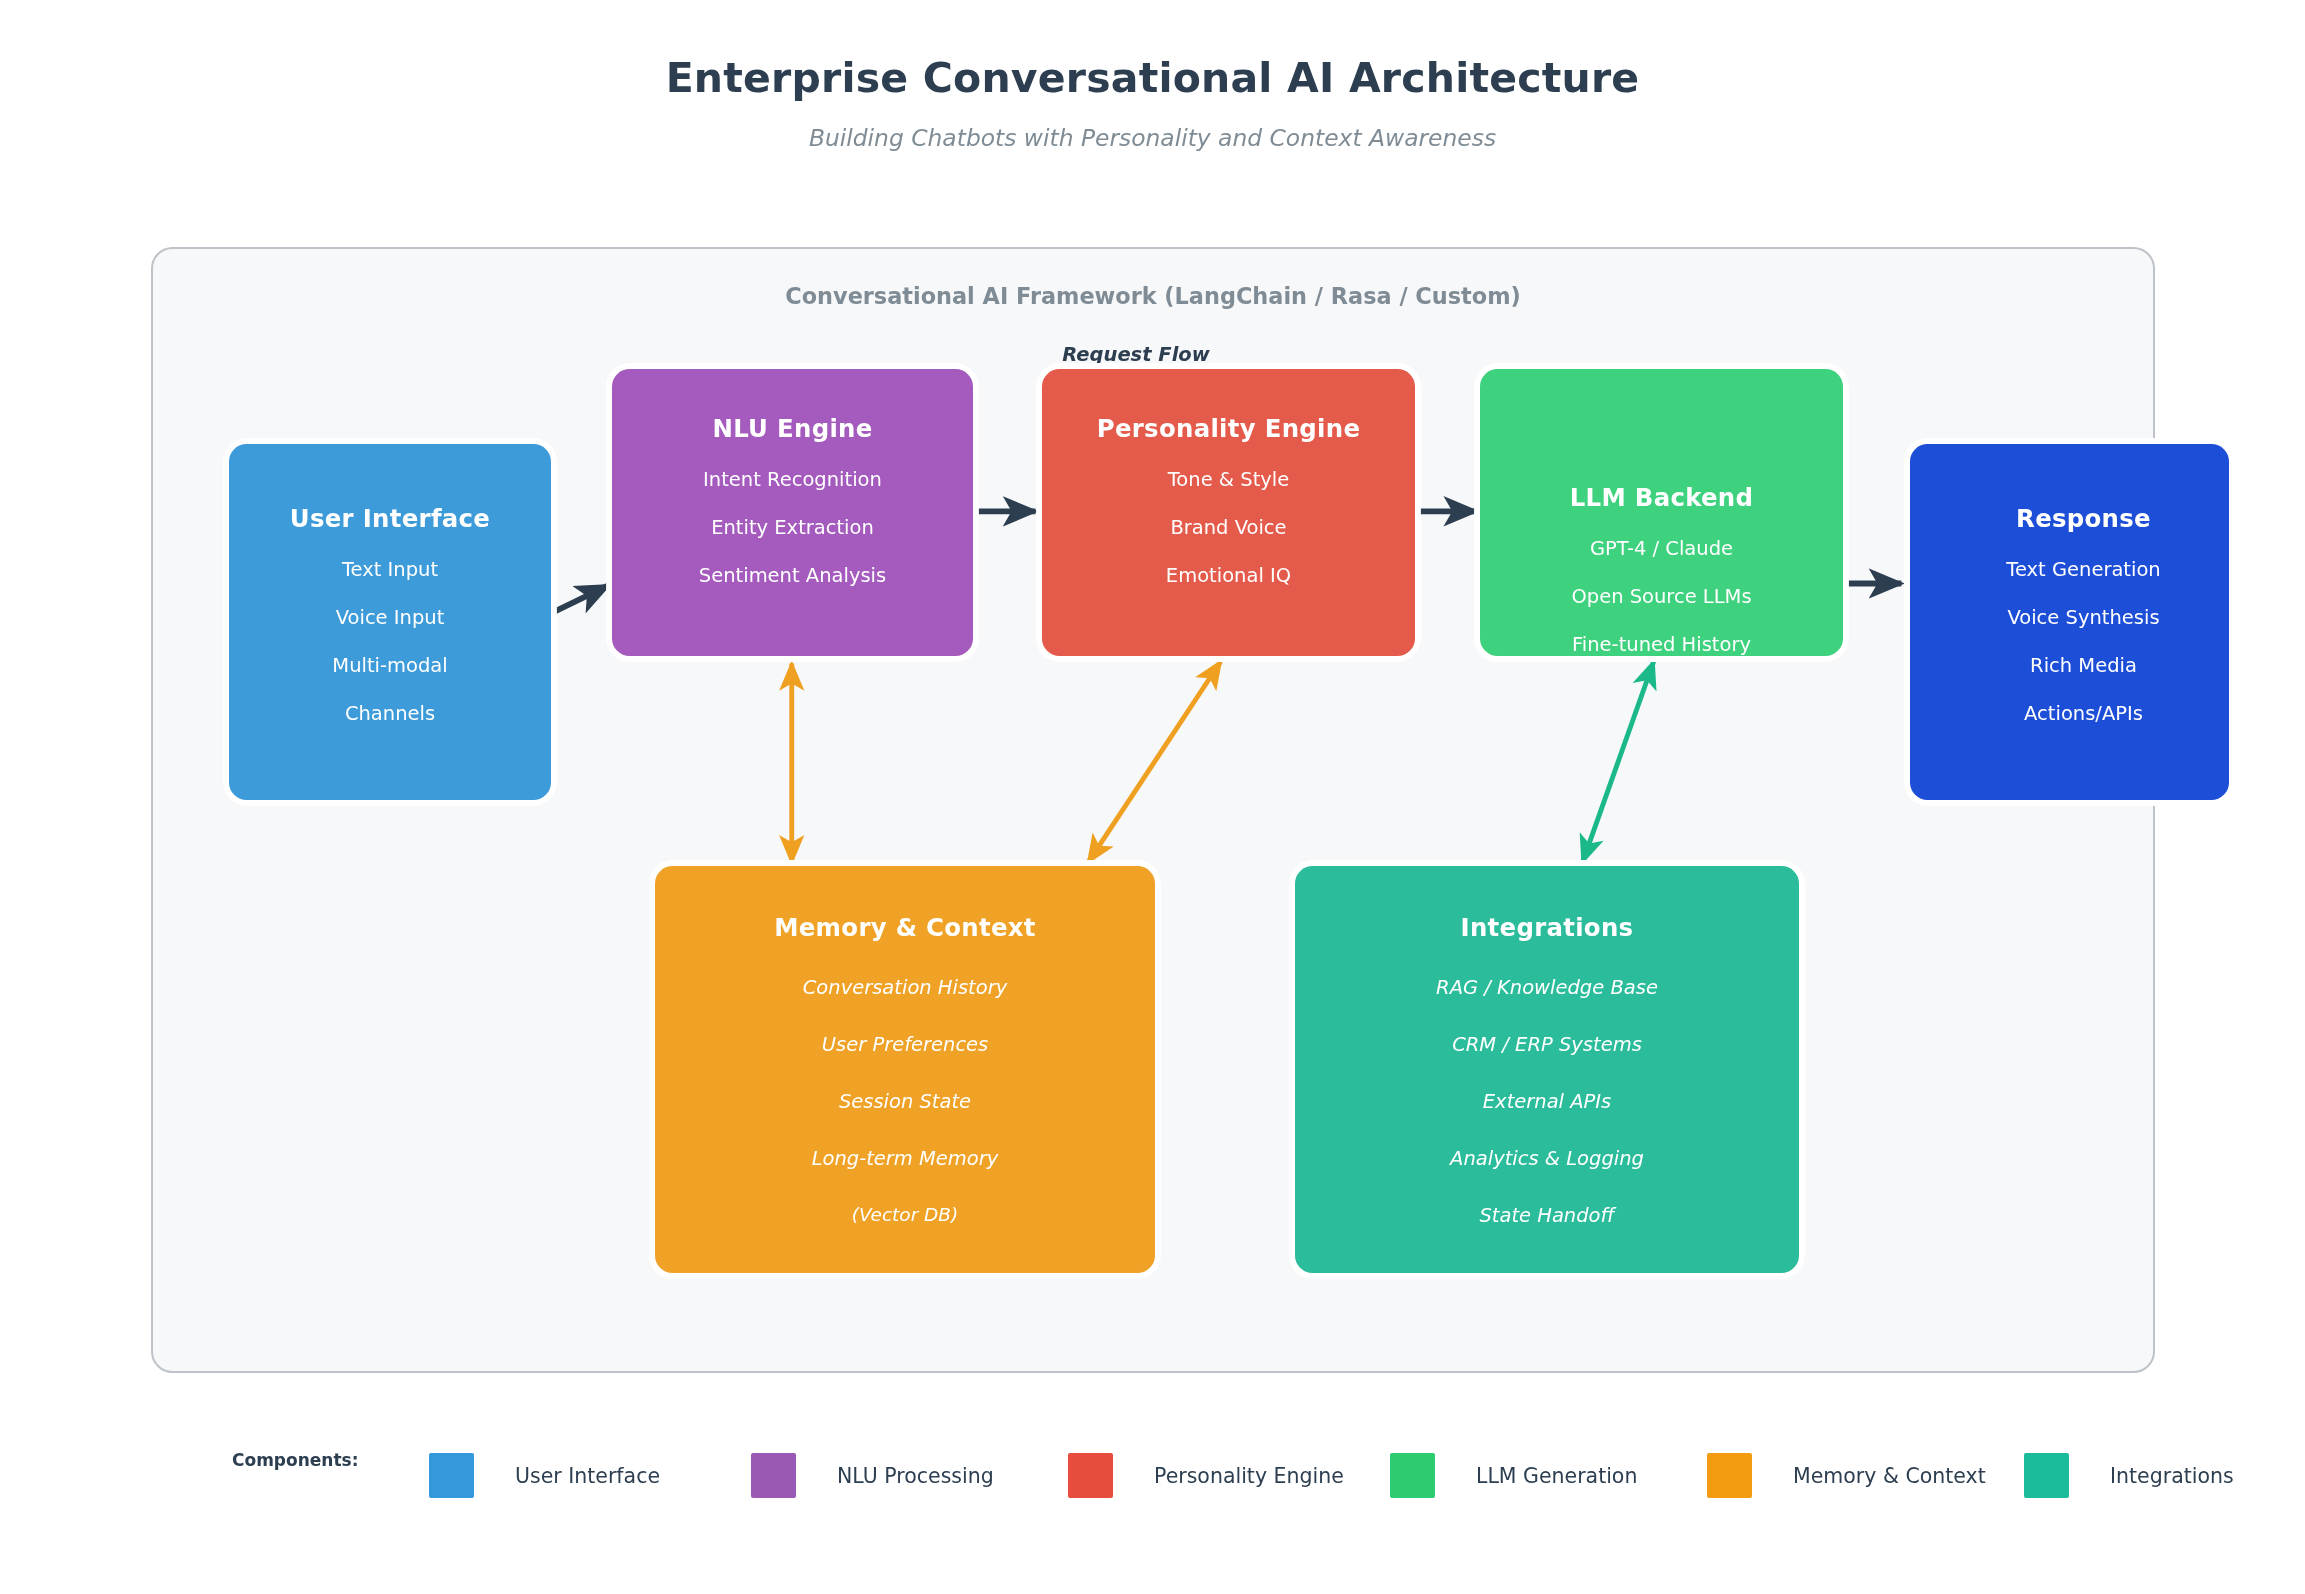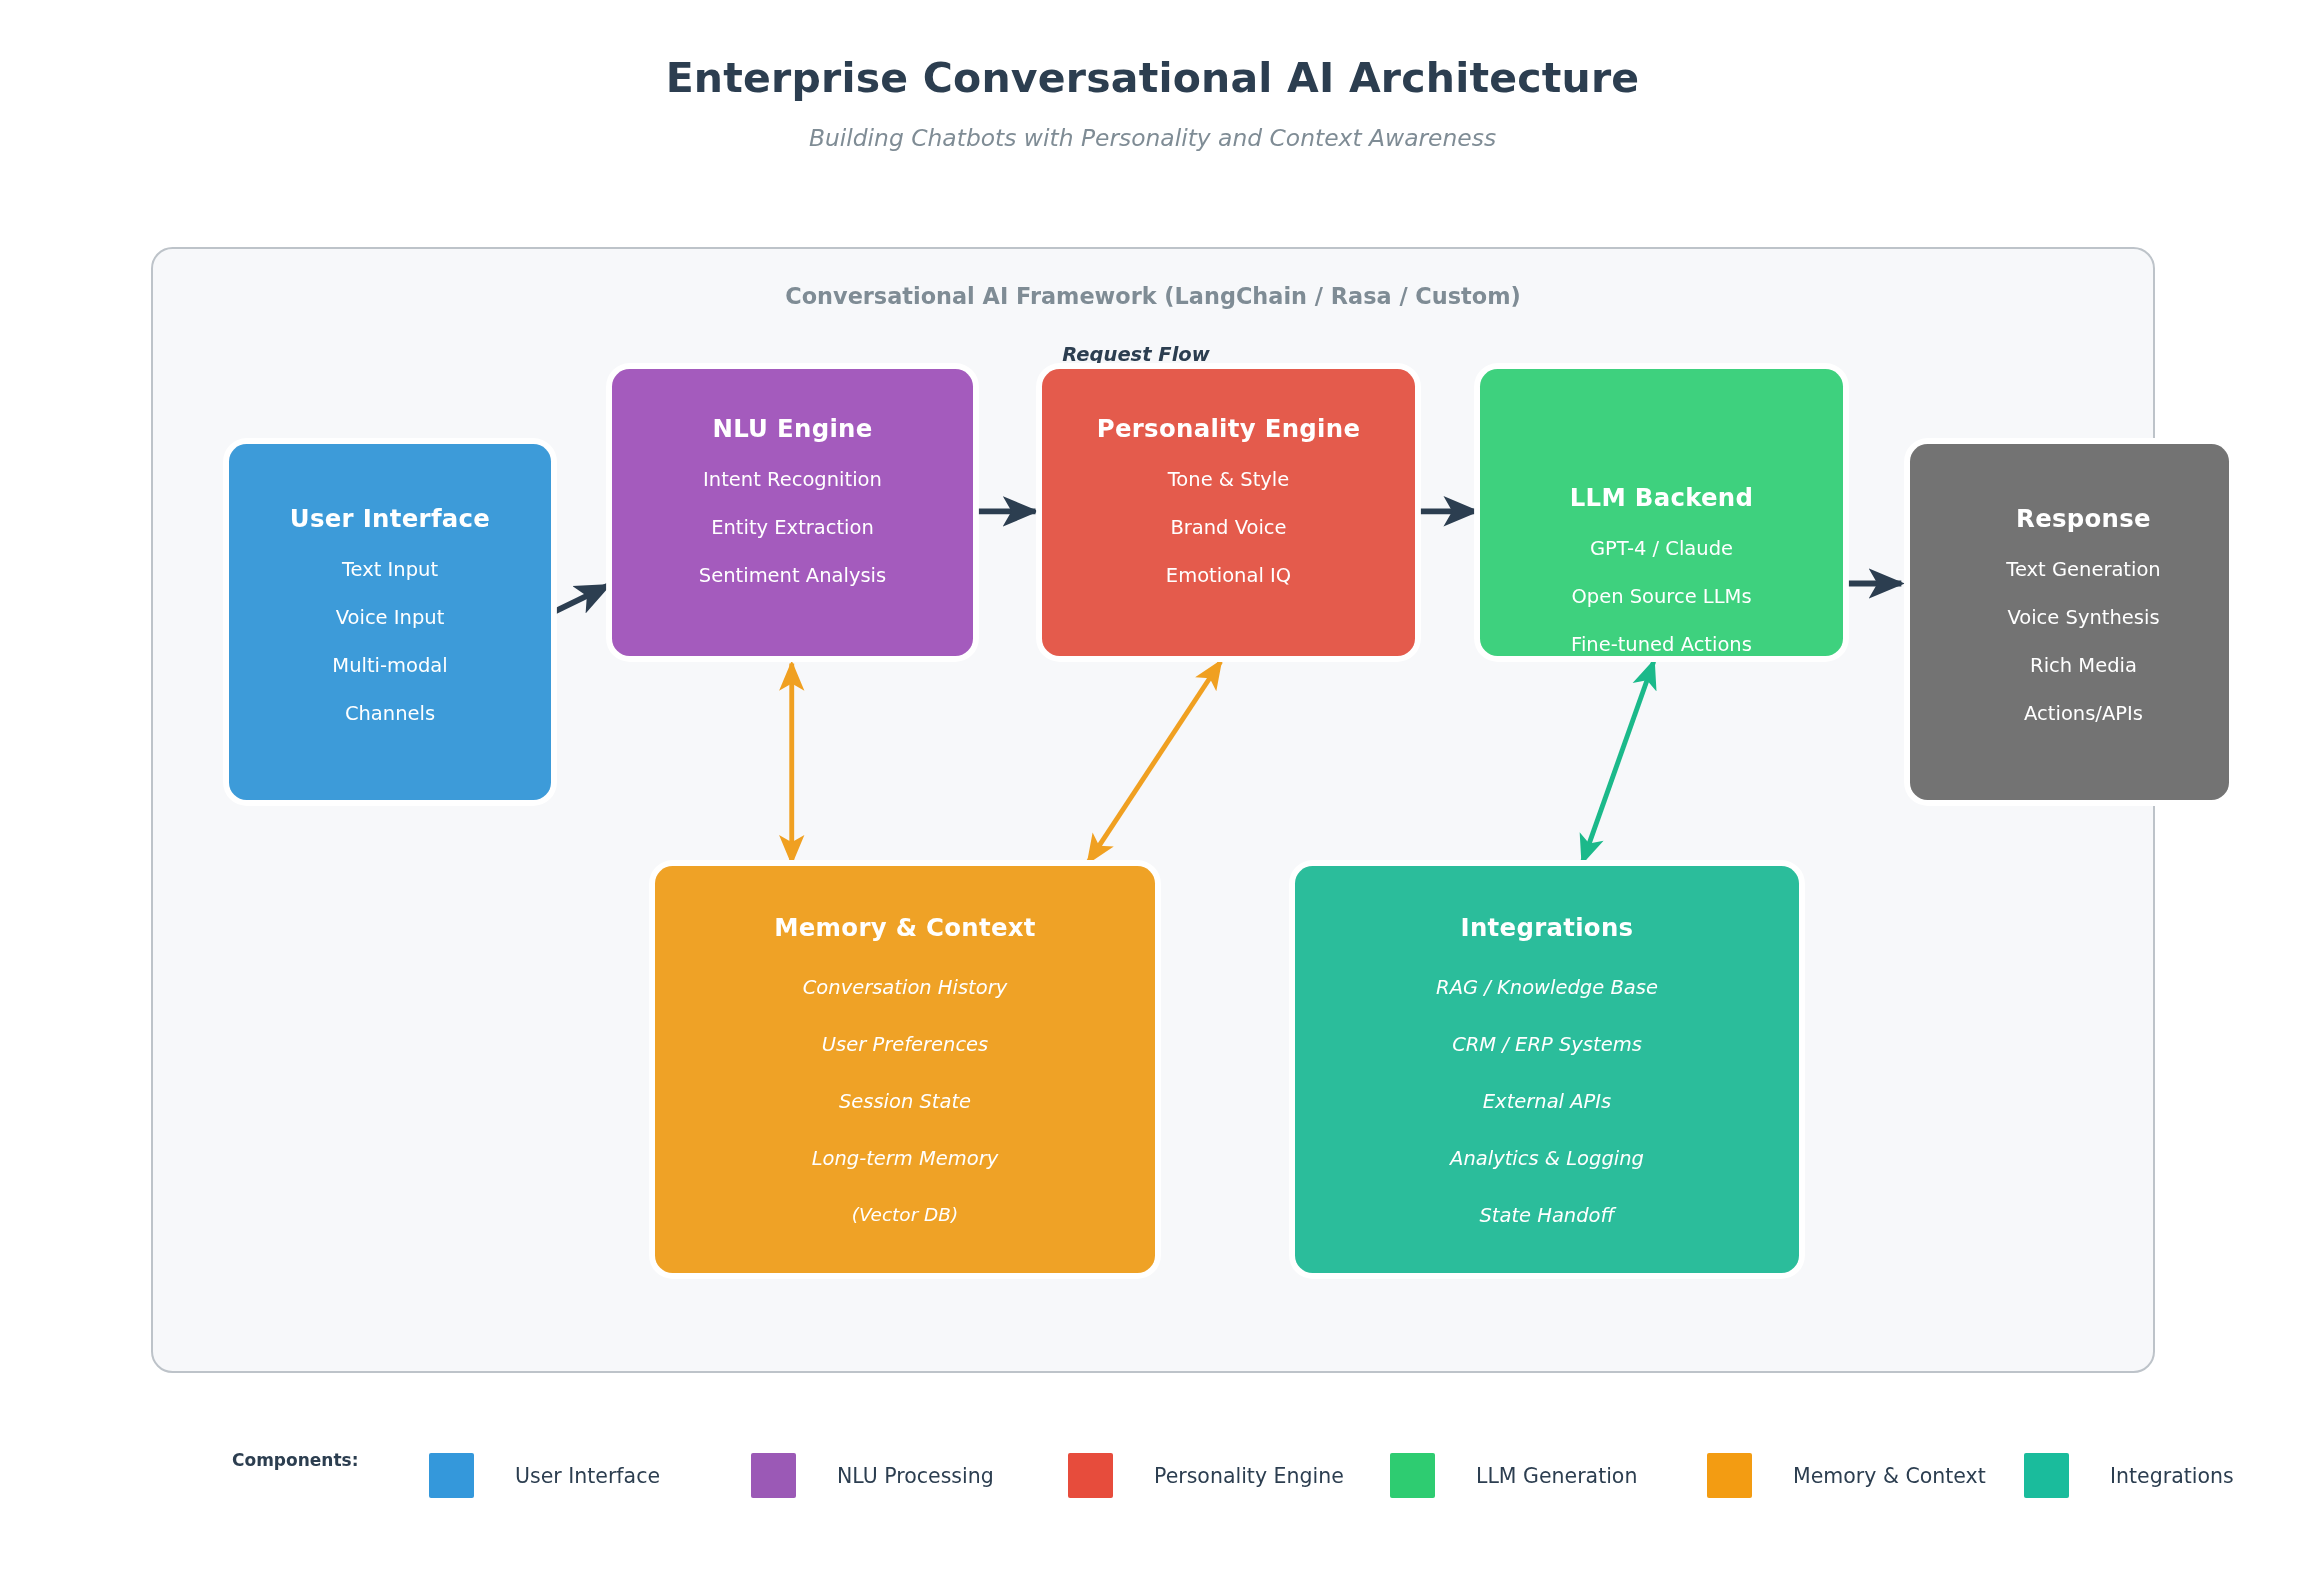--- a/index.html
+++ b/index.html
@@ -227,24 +227,24 @@
     <div class="node-title">Personality Engine</div>
     <div class="node-item">Tone &amp; Style</div>
     <div class="node-item">Brand Voice</div>
     <div class="node-item">Emotional IQ</div>
   </div>
 
   <div class="node" id="node-llm" style="background: rgb(62, 209, 126);">
     <div class="node-title">LLM Backend</div>
     <div class="node-item">GPT-4 / Claude</div>
     <div class="node-item">Open Source LLMs</div>
-    <div class="node-item">Fine-tuned Actions</div>
-  </div>
-
-  <div class="node" id="node-response" style="background: #737373; padding-left: 28px;">
+    <div class="node-item">Fine-tuned History</div>
+  </div>
+
+  <div class="node" id="node-response" style="background: #1d4ed8; padding-left: 28px;">
     <div class="node-title">Response</div>
     <div class="node-item">Text Generation</div>
     <div class="node-item">Voice Synthesis</div>
     <div class="node-item">Rich Media</div>
     <div class="node-item">Actions/APIs</div>
   </div>
 
   <div class="node" id="node-memory" style="background: rgb(239, 162, 38);">
     <div class="node-title">Memory &amp; Context</div>
     <div class="node-item">Conversation History</div>

